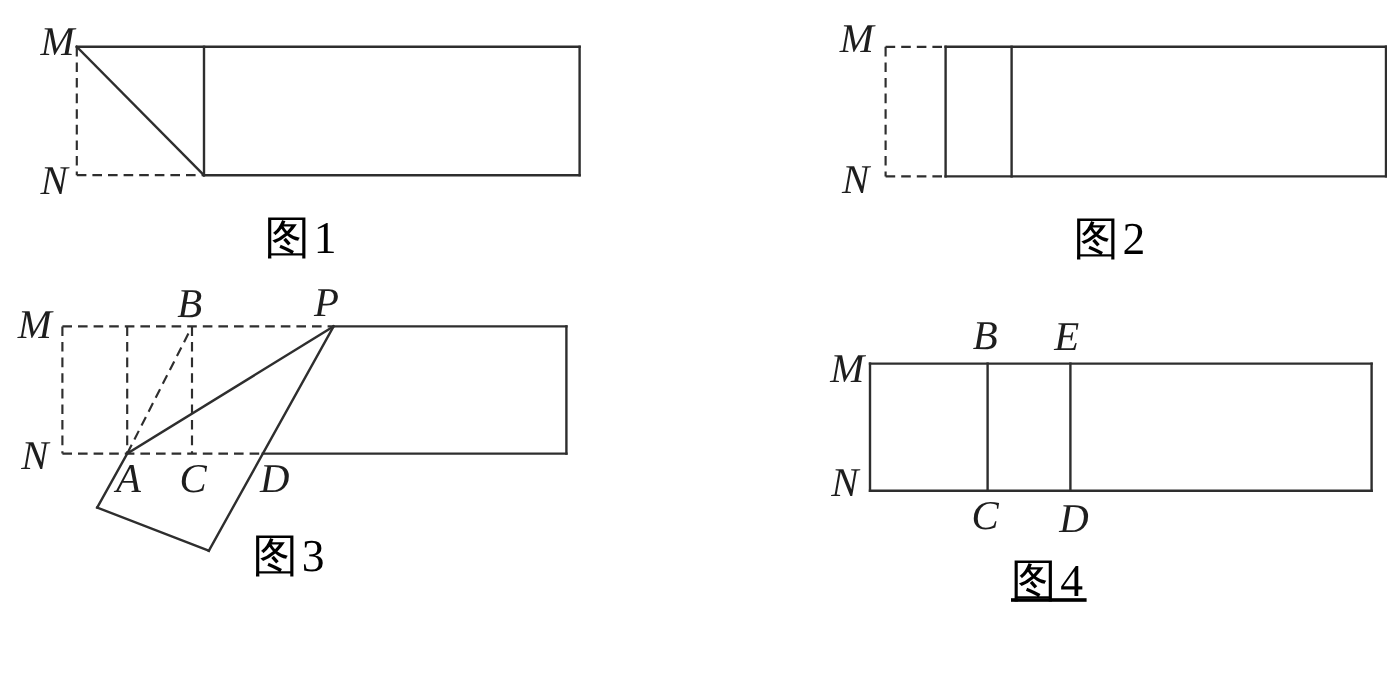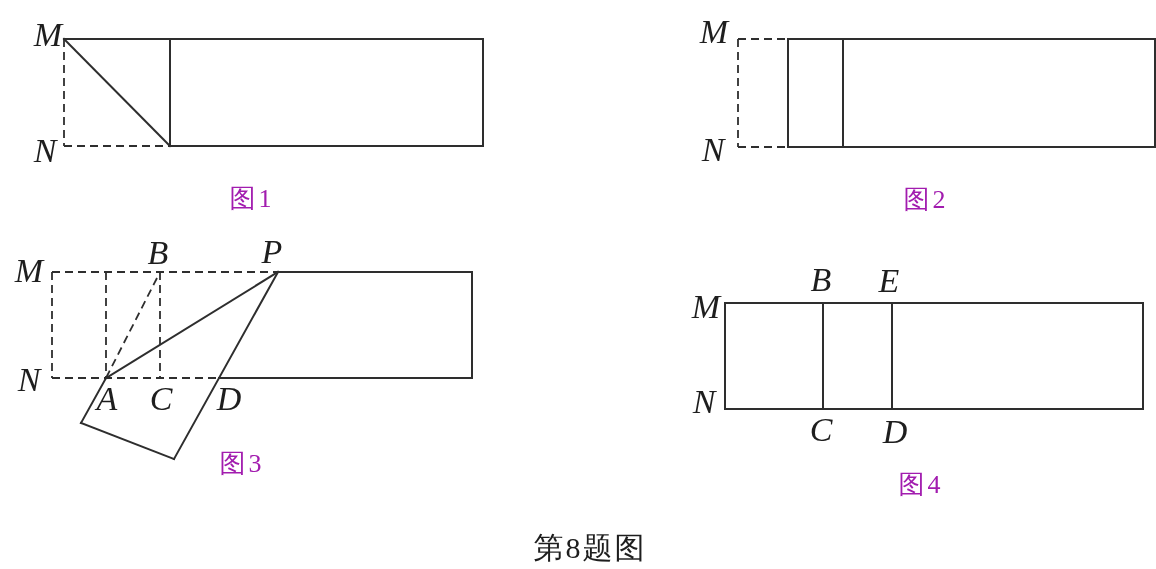--- a/index.html
+++ b/index.html
@@ -34,29 +34,29 @@
   #diagram text.pt {
     font-family: "Liberation Serif", "DejaVu Serif", serif;
     font-style: italic;
     font-size: 34px;
     text-anchor: middle;
   }
   .fig-caption {
     position: absolute;
     transform: translate(-50%, -50%);
     font-family: "Liberation Serif", "DejaVu Serif", serif;
-    font-size: 26px;
-    color: #a21caf;
+    font-size: 38px;
+    color: #000000;
     letter-spacing: 3px;
     white-space: nowrap;
   }
   .cap-1 { left: 252px; top: 198px; }
   .cap-2 { left: 926px; top: 199px; text-align: center; }
   .cap-3 { left: 242px; top: 463px; }
-  .cap-4 { left: 921px; top: 484px; }
+  .cap-4 { left: 874px; top: 484px; text-decoration: underline; }
   .main-caption {
     position: absolute;
     left: 590px;
     top: 548px;
     transform: translate(-50%, -50%);
     font-family: "Liberation Serif", "DejaVu Serif", serif;
     font-size: 30px;
     color: #1e1e1e;
     letter-spacing: 2px;
     white-space: nowrap;
@@ -124,14 +124,13 @@
         <text x="821" y="291" class="pt" fill="#1e1e1e">B</text>
         <text x="889" y="292" class="pt" fill="#1e1e1e">E</text>
         <text x="821" y="441" class="pt" fill="#1e1e1e">C</text>
         <text x="895" y="443" class="pt" fill="#1e1e1e">D</text>
       </g>
     </svg>
   <div class="fig-caption cap-1">图1</div>
   <div class="fig-caption cap-2">图2</div>
   <div class="fig-caption cap-3">图3</div>
   <div class="fig-caption cap-4">图4</div>
-  <div class="main-caption">第8题图</div>
 </div>
 
 </body></html>

